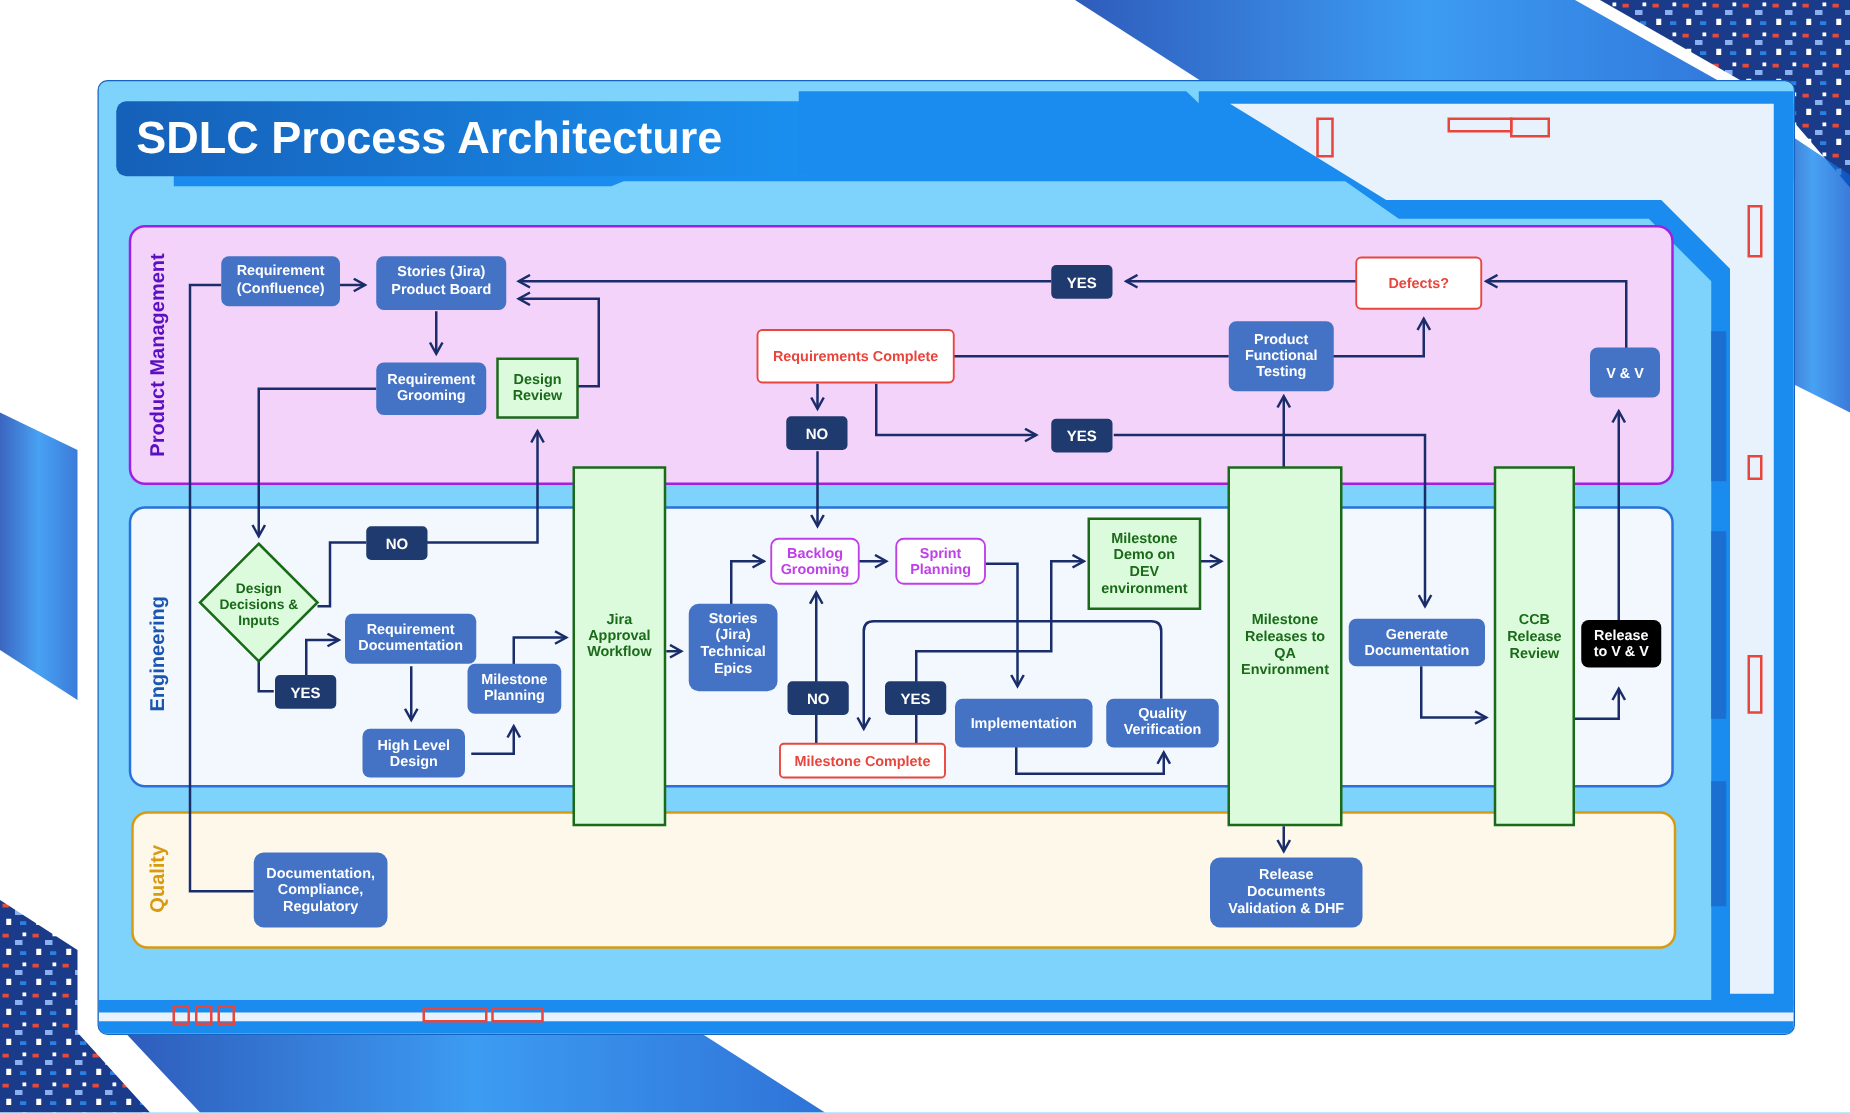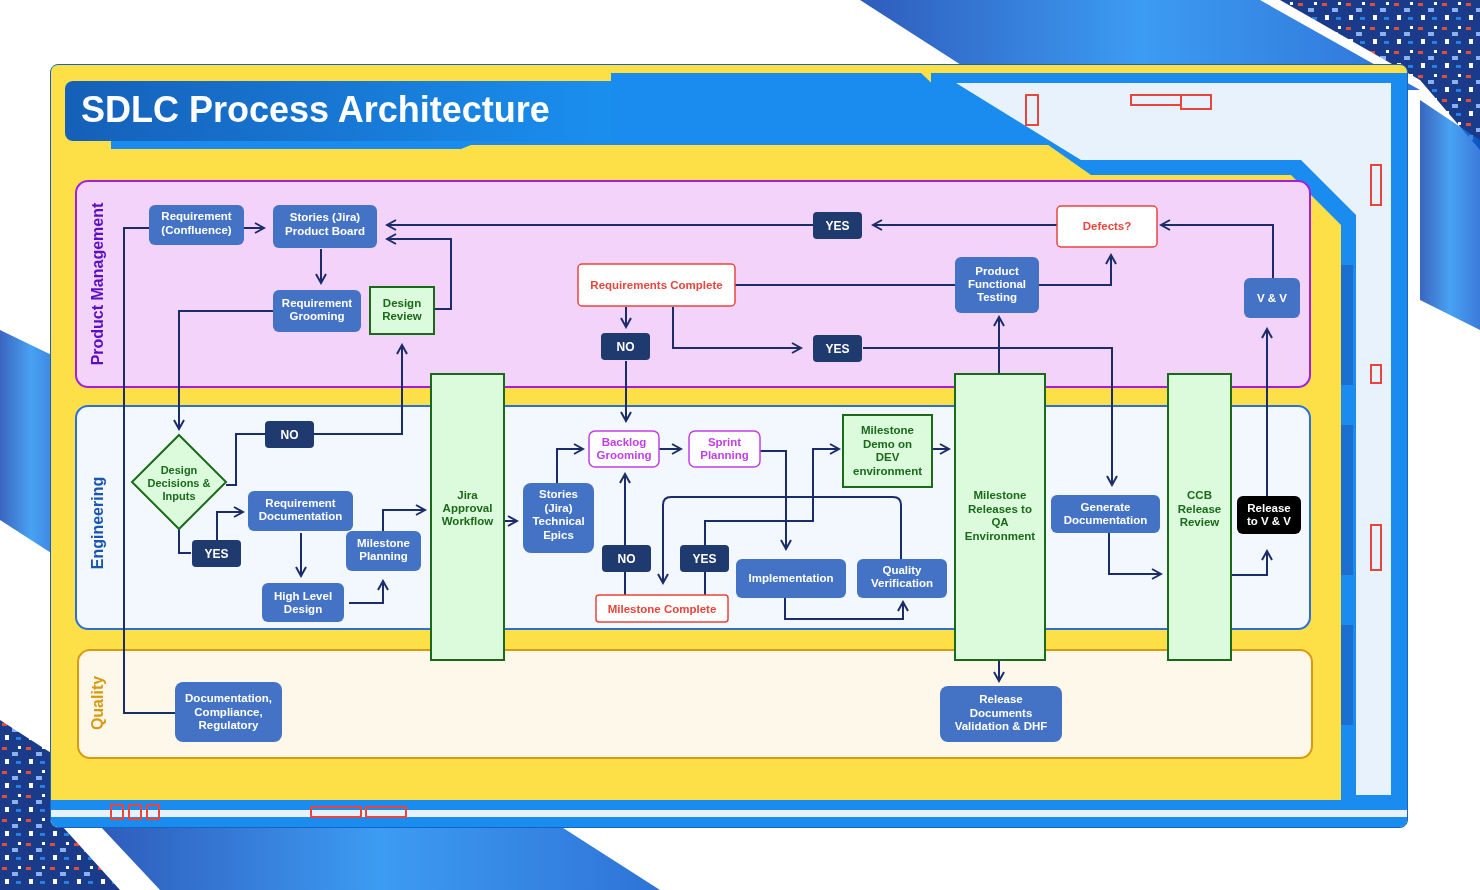--- a/index.html
+++ b/index.html
@@ -1,18 +1,18 @@
 <!DOCTYPE html>
 <html><head>
 <meta charset="utf-8">
 <style>
   html, body { margin:0; padding:0; }
   body { width:1480px; height:890px; position:relative; overflow:hidden; background:#ffffff; font-family:"Liberation Sans", sans-serif; }
   .bg-stripe { position:absolute; }
-  .card { position:absolute; left:50px; top:64px; width:1356px; height:762px; background:#fde047; border:1.5px solid #1565c0; border-radius:8px; overflow:hidden; }
+  .card { position:absolute; left:78px; top:64px; width:1356px; height:762px; background:#7dd3fc; border:1.5px solid #1565c0; border-radius:8px; overflow:hidden; }
   svg text { font-family:"Liberation Sans", sans-serif; }
 </style>
 </head>
 <body>
 
 <svg class="bg-stripe" width="1480" height="890" style="left:0;top:0;">
   <defs>
     <linearGradient id="bgblue" x1="0" y1="0" x2="1" y2="0">
       <stop offset="0" stop-color="#0a3fb0"></stop>
       <stop offset="0.5" stop-color="#1a8af0"></stop>

